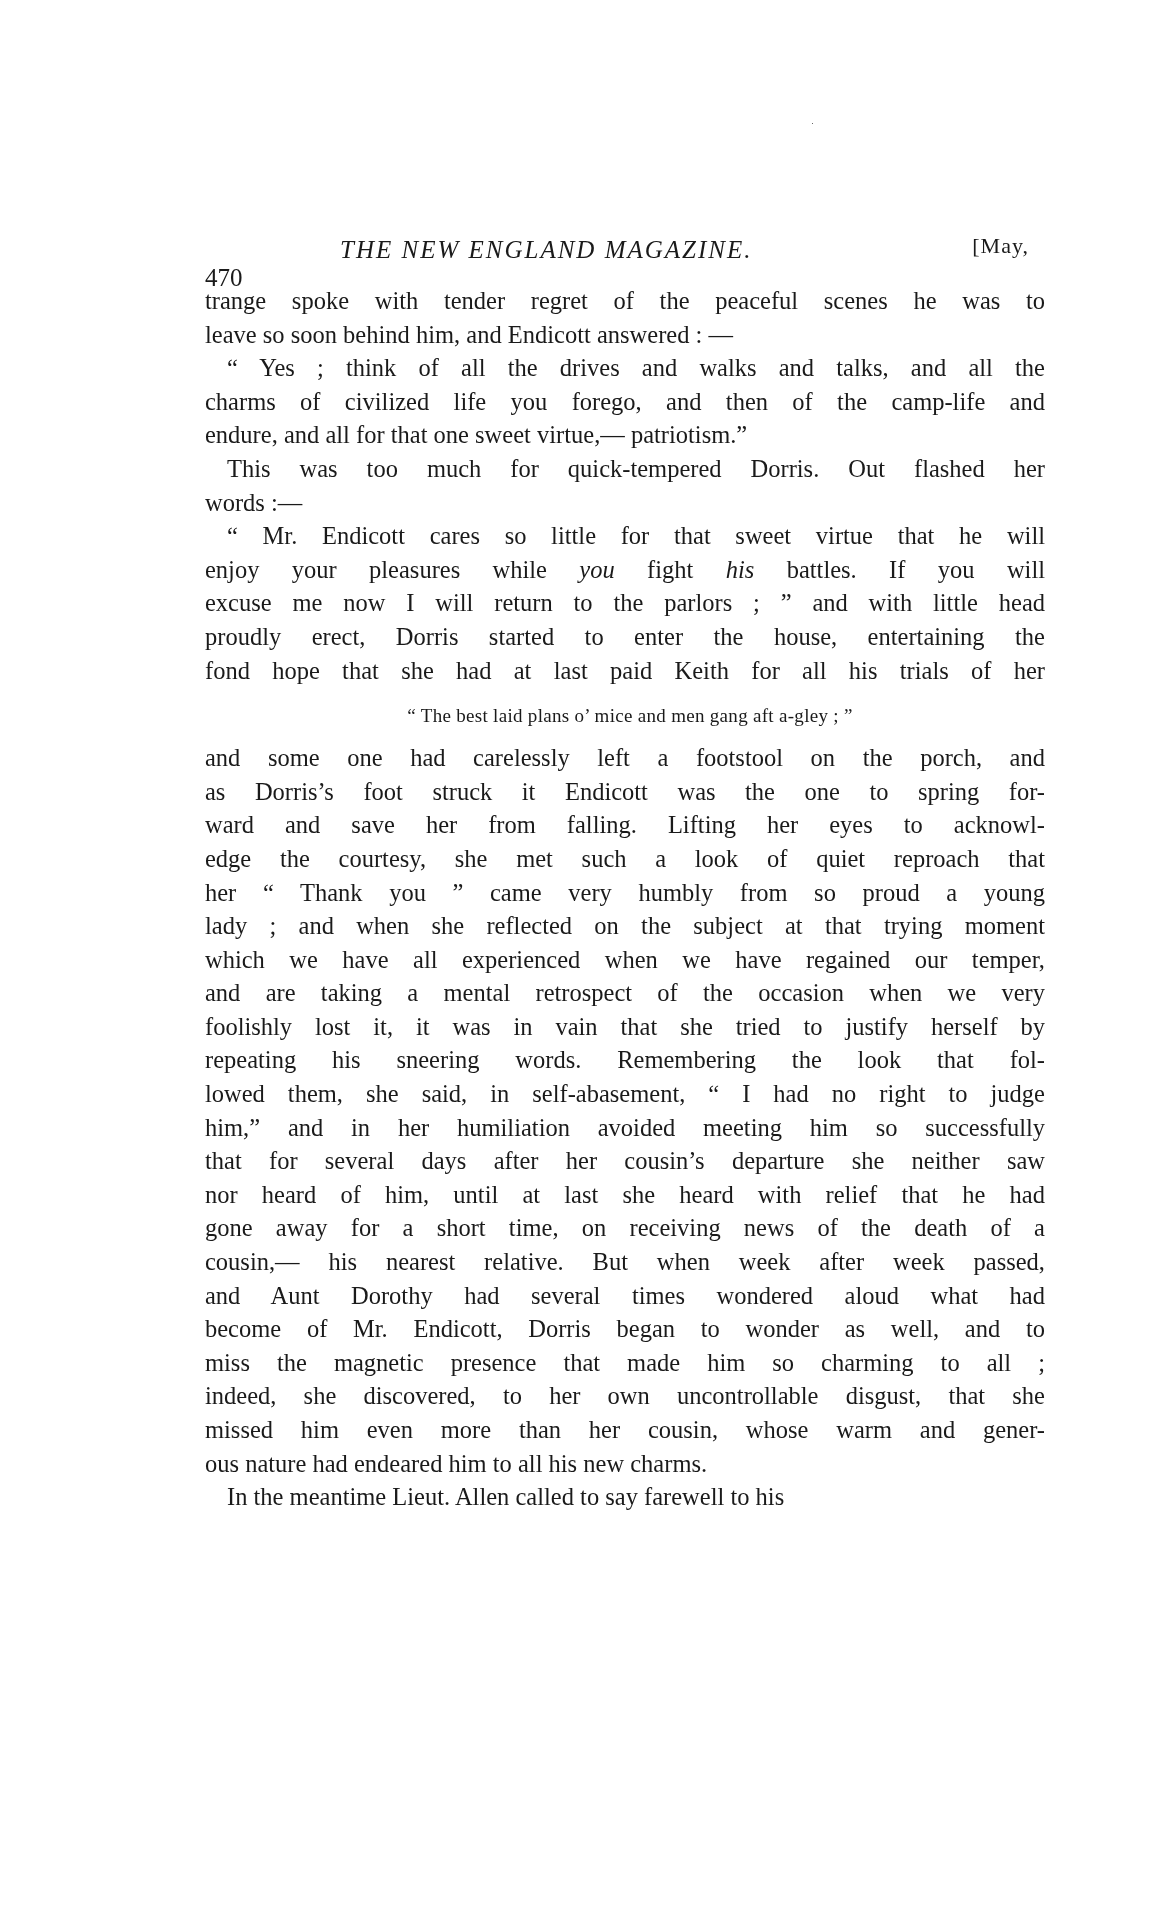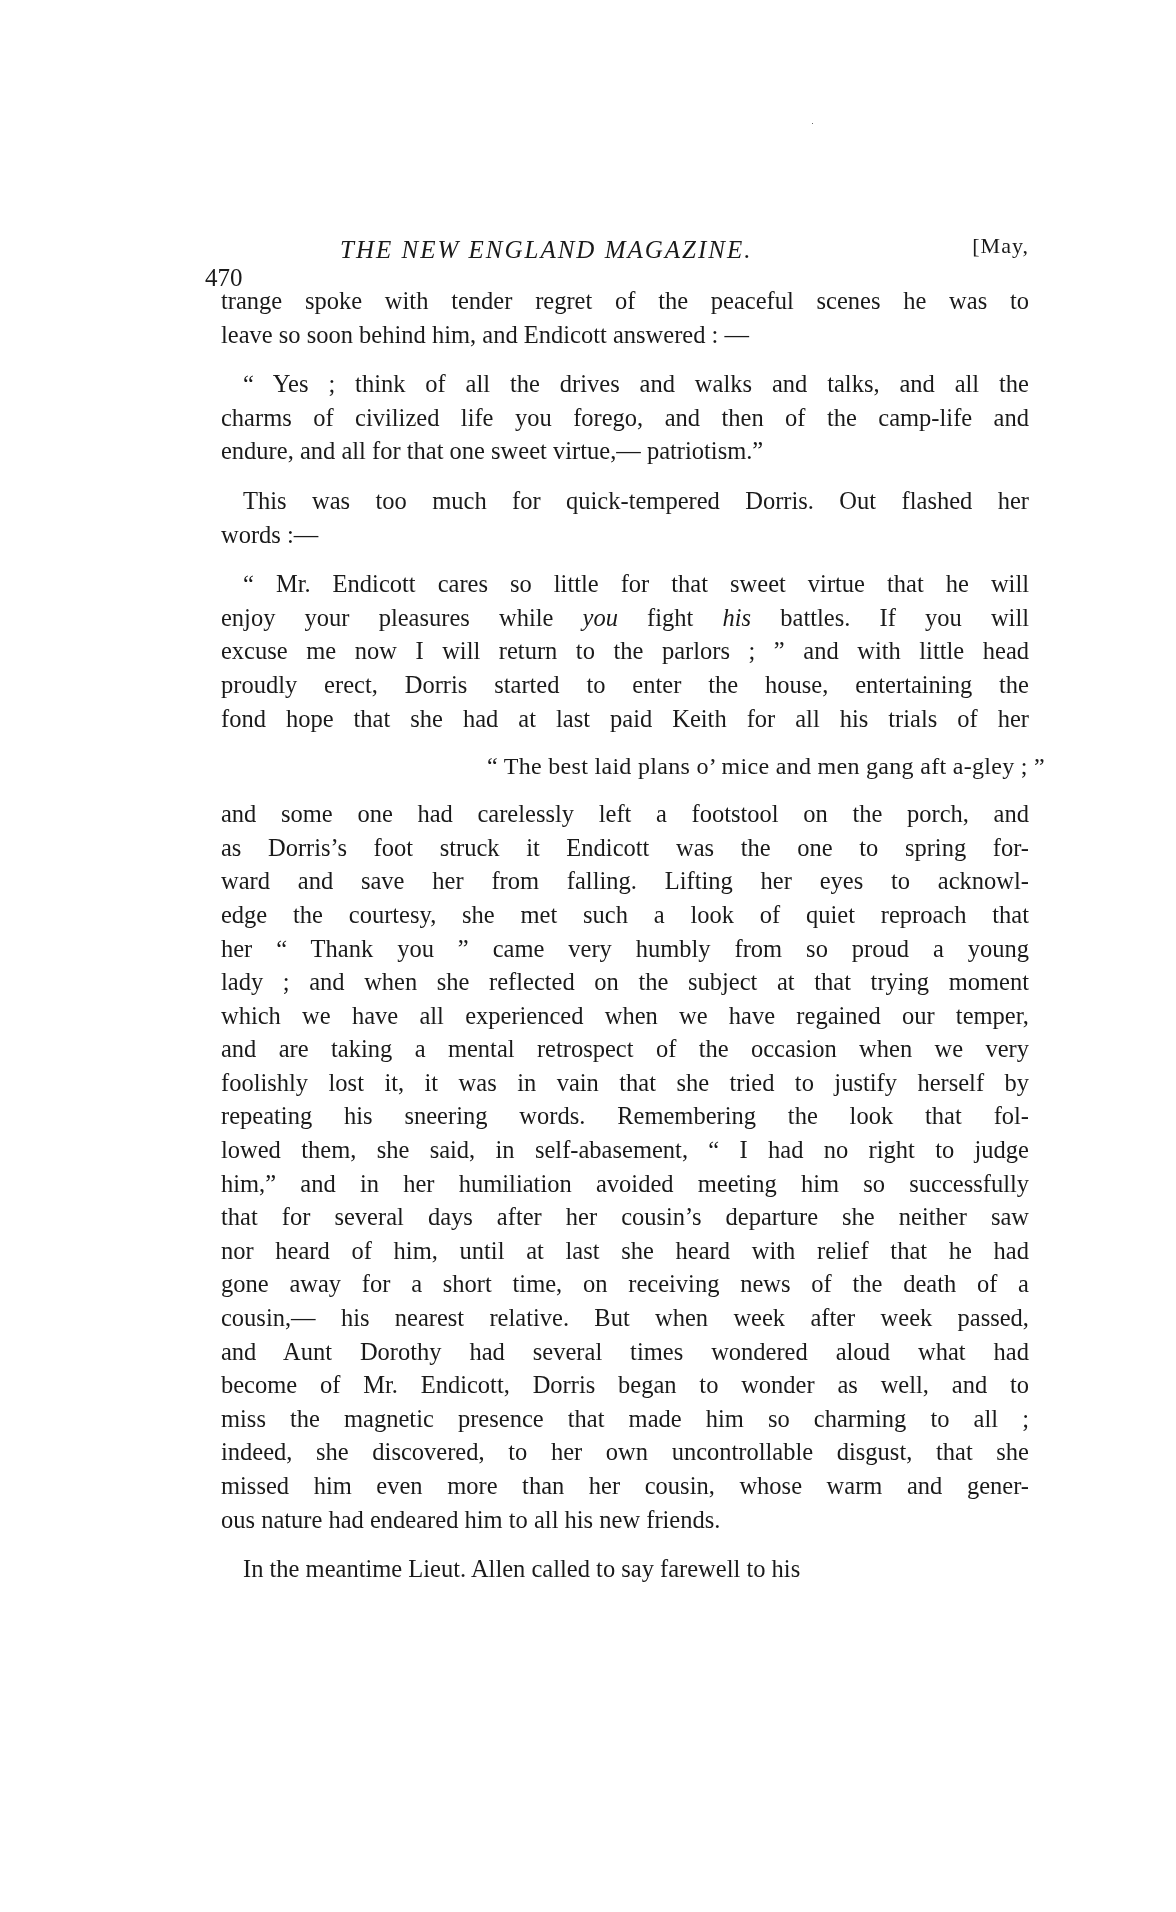--- a/index.html
+++ b/index.html
@@ -49,27 +49,27 @@
       letter-spacing: 1px;
     }
     .body-text {
       margin-top: 22px;
       font-size: 24.5px;
       line-height: 33.6px;
       text-align: justify;
       text-align-last: auto;
     }
     .body-text p {
-      margin: 16px;
+      margin: 0;
       hyphens: manual;
     }
     .epigraph {
       margin: 14px 0 10px 0;
-      text-align: right;
-      font-size: 24px;
+      text-align: center;
+      font-size: 19px;
       line-height: 30px;
       letter-spacing: 0.3px;
       padding-left: 10px;
     }
     .line {
       display: block;
       text-align: justify;
       text-align-last: justify;
       white-space: nowrap;
     }
@@ -141,20 +141,20 @@
           <span class="line">him,” and in her humiliation avoided meeting him so successfully</span>
           <span class="line">that for several days after her cousin’s departure she neither saw</span>
           <span class="line">nor heard of him, until at last she heard with relief that he had</span>
           <span class="line">gone away for a short time, on receiving news of the death of a</span>
           <span class="line">cousin,— his nearest relative. But when week after week passed,</span>
           <span class="line">and Aunt Dorothy had several times wondered aloud what had</span>
           <span class="line">become of Mr. Endicott, Dorris began to wonder as well, and to</span>
           <span class="line">miss the magnetic presence that made him so charming to all ;</span>
           <span class="line">indeed, she discovered, to her own uncontrollable disgust, that she</span>
           <span class="line">missed him even more than her cousin, whose warm and gener-</span>
-          <span class="line last">ous nature had endeared him to all his new friends.</span>
+          <span class="line last">ous nature had endeared him to all his new charms.</span>
         </p>
         <p>
           <span class="line indent last">In the meantime Lieut. Allen called to say farewell to his</span>
         </p>
       </div>
   </div>
 </div>
 
 </body></html>

